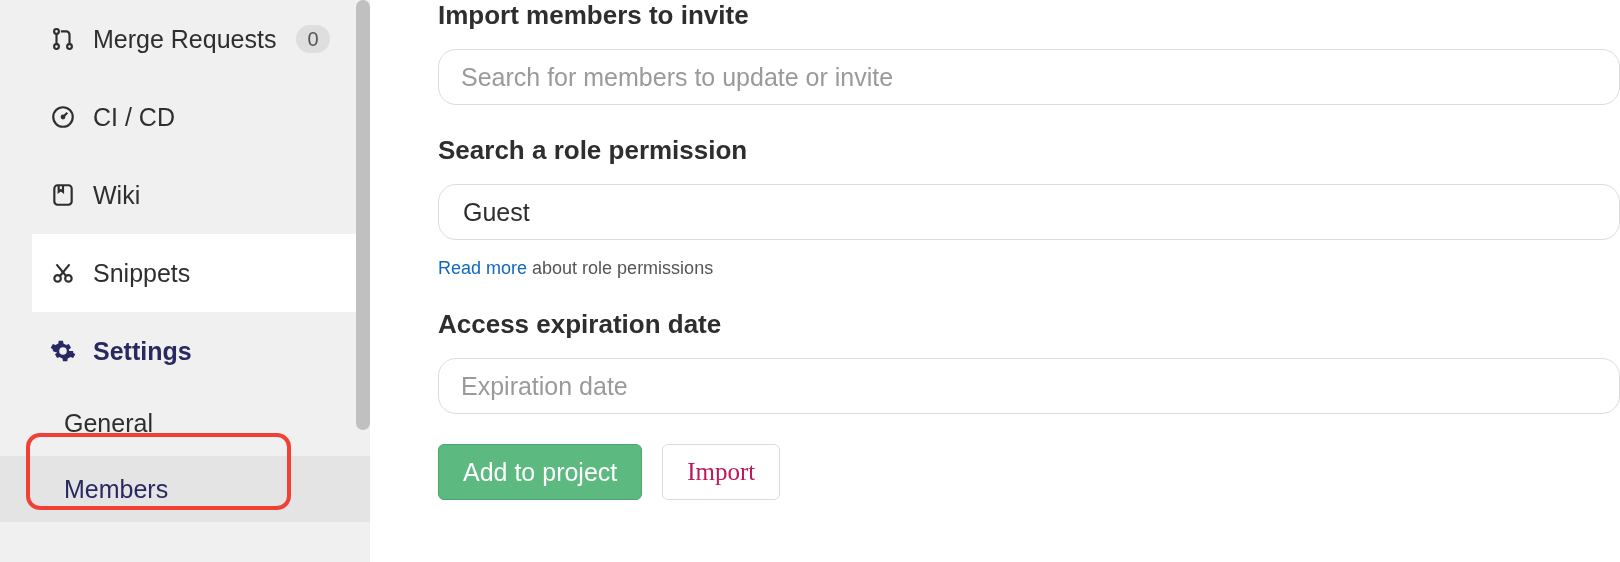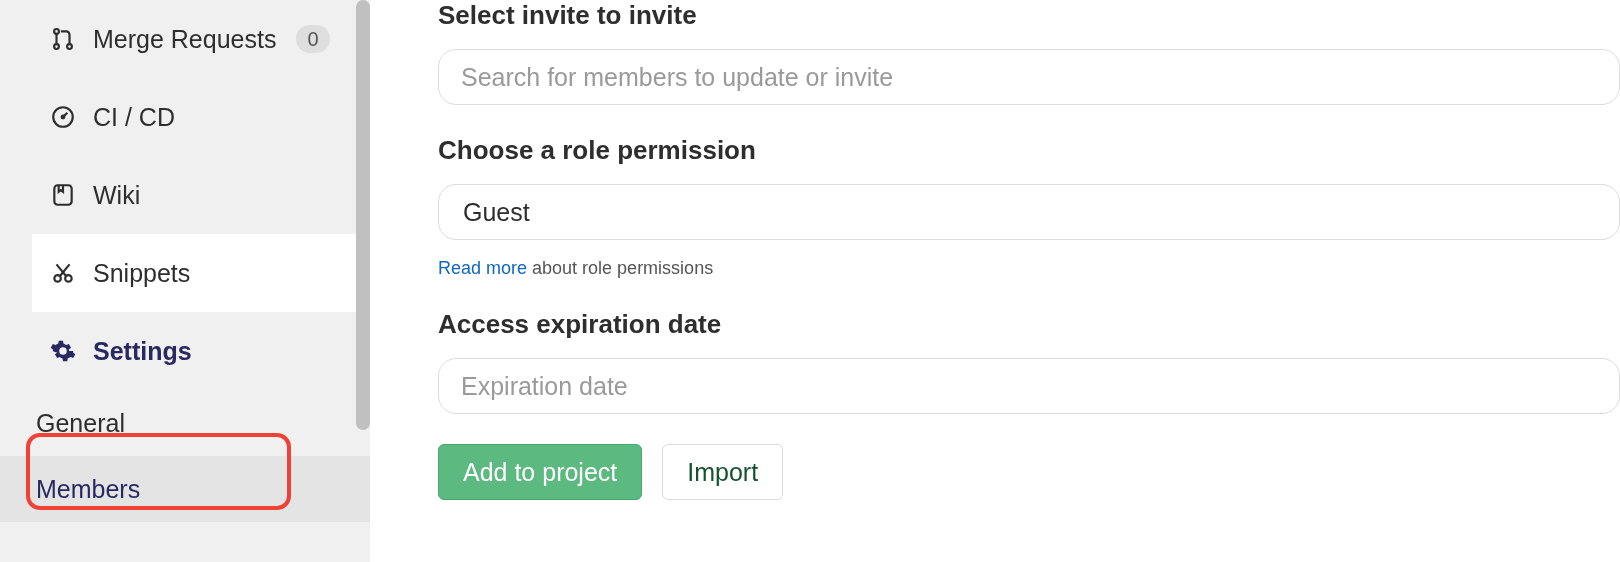--- a/index.html
+++ b/index.html
@@ -7,33 +7,33 @@
   .root { display: flex; width: 100%; height: 100%; }
   .sidebar { width: 370px; height: 100%; background: #f0f0f0; position: relative; }
   .nav-item { display: flex; align-items: center; height: 78px; padding-left: 17px; cursor: pointer; color: #2e2e2e; margin-left: 32px; }
   .nav-item.white { background: #ffffff; text-align: center; }
   .nav-icon { width: 28px; height: 28px; display: flex; align-items: center; justify-content: center; color: #2e2e2e; flex-shrink: 0; }
   .nav-icon svg { width: 26px; height: 26px; }
   .nav-label { font-size: 25px; margin-left: 16px; }
   .nav-item.active .nav-label { color: #292961; font-weight: 700; }
   .nav-item.active .nav-icon { color: #292961; }
   .badge { margin-left: auto; margin-right: 40px; background: #dedede; color: #555; border-radius: 14px; min-width: 34px; height: 28px; display: flex; align-items: center; justify-content: center; font-size: 20px; padding: 0 8px; }
-  .sub-item { height: 66px; display: flex; align-items: center; padding-left: 36px; font-size: 25px; color: #2e2e2e; cursor: pointer; }
+  .sub-item { height: 66px; display: flex; align-items: center; padding-left: 64px; font-size: 25px; color: #2e2e2e; cursor: pointer; }
   .sub-item.active { color: #292961; font-weight: 400; background: #e4e4e4; }
   .highlight-box { position: absolute; border: 4px solid #ef4136; border-radius: 14px; pointer-events: none; }
   .scrollbar { position: absolute; right: 0; top: 0; width: 14px; height: 430px; background: #c0c0c0; border-radius: 7px; }
   .main { flex: 1; padding: 0 0 0 68px; padding-top: 0; overflow: hidden; }
   .form-label { font-size: 26px; font-weight: 700; color: #2e2e2e; display: block; }
   .text-input, .select-box { width: 100%; border: 1px solid #dcdcdc; border-radius: 18px; background: #fff; font-size: 25px; color: #2e2e2e; height: 56px; padding: 0 22px; }
   .text-input::placeholder { color: #9a9a9a; }
   .helper { font-size: 18px; color: #555; }
   .helper a { color: #1068bf; text-decoration: none; }
   .btn { height: 56px; border-radius: 6px; font-size: 25px; padding: 4px 24px; display: inline-flex; align-items: center; justify-content: center; cursor: pointer; border: 1px solid transparent; }
   .btn-primary { background: #5cb97f; color: #fff; border-color: #4aa86d; }
-  .btn-default { background: #fff; color: #14532d; border-color: #dcdcdc; }
+  .btn-default { background: #fff; color: #be185d; border-color: #dcdcdc; font-family: Liberation Serif, serif; }
   .btn-row { display: flex; gap: 20px; }
   .select-box { display: flex; align-items: center; padding-left: 24px; }
   .section { }
   .gap-sm { height: 18px; }
   .gap-md { height: 30px; }
 </style>
 </head>
 <body>
 
 <div class="root">
@@ -102,29 +102,29 @@
       <span>Members</span>
     </div>
 
     <div class="highlight-box" style="left:26px; top:433px; width:265px; height:77px;"></div>
     <div class="scrollbar"></div>
   </div>
 
   <div class="main">
 
     <div class="section">
-      <label class="form-label">Select invite to invite</label>
+      <label class="form-label">Import members to invite</label>
       <div class="gap-sm"></div>
       <input class="text-input" type="text" placeholder="Search for members to update or invite" style="">
     </div>
 
     <div class="gap-md"></div>
 
     <div class="section">
-      <label class="form-label">Choose a role permission</label>
+      <label class="form-label">Search a role permission</label>
       <div class="gap-sm"></div>
       <div class="select-box">
         <span>Guest</span>
       </div>
       <div class="gap-sm"></div>
       <div class="helper">
         <a href="#">Read more</a><span> about role permissions</span>
       </div>
     </div>
 

